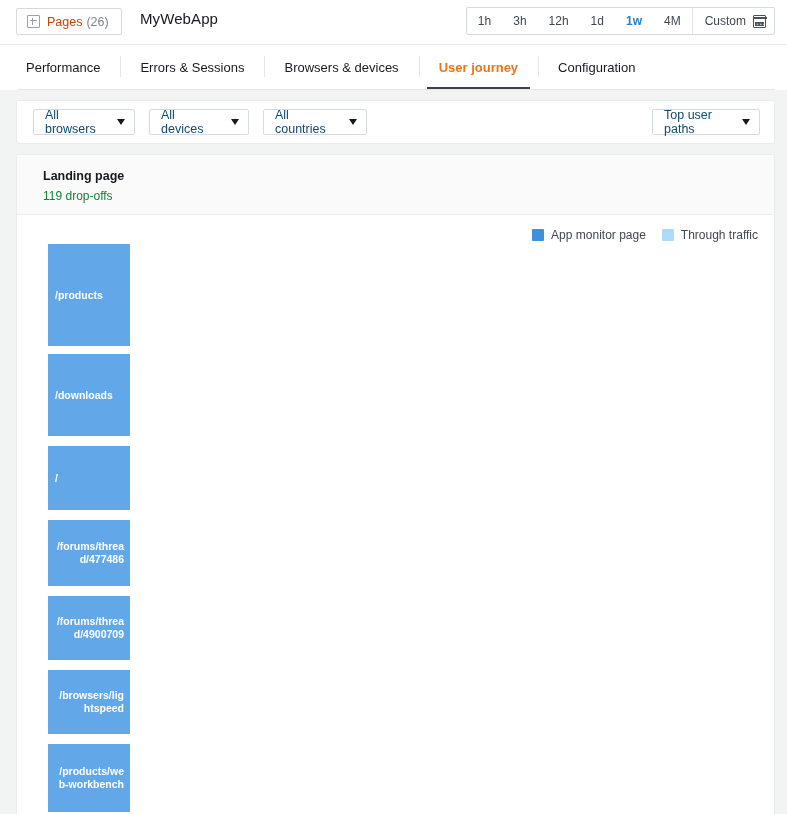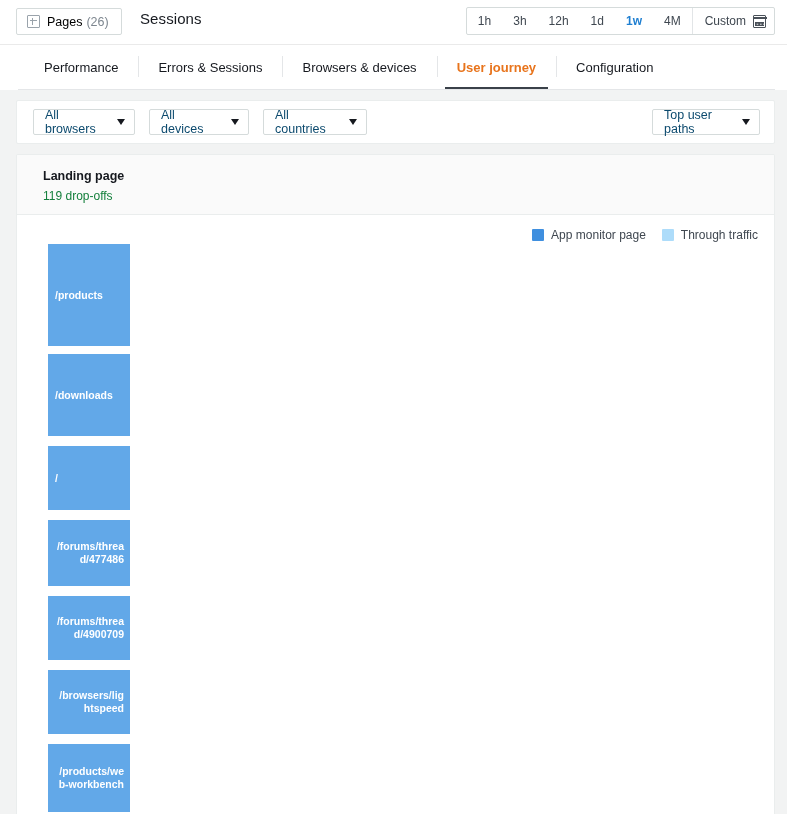--- a/index.html
+++ b/index.html
@@ -52,21 +52,21 @@
     content: "";
     position: absolute;
     background: #9aa3ab;
   }
   .pages-btn .box-icon::before {
     left: 2px; right: 2px; top: 4px; height: 1px;
   }
   .pages-btn .box-icon::after {
     top: 2px; bottom: 2px; left: 4px; width: 1px;
   }
-  .pages-label { color: #000000; }
+  .pages-label { color: #c2410c; }
   .pages-count { color: #7d868f; margin-left: -3px; }
 
   .app-title {
     position: absolute;
     left: 140px;
     top: 10px;
     font-size: 15px;
     font-weight: 400;
     color: #16191f;
     letter-spacing: .1px;
@@ -129,21 +129,21 @@
       linear-gradient(to bottom, #4a5159 1.5px, transparent 1.5px) 0 0/100% 2.6px;
   }
 
   
   .tabs {
     position: relative;
     height: 45px;
     background: #ffffff;
     display: flex;
     align-items: stretch;
-    padding-left: 24px;
+    padding-left: 6px;
     box-sizing: border-box;
   }
   .tab {
     display: flex;
     align-items: center;
     padding: 0 20px;
     font-size: 13px;
     color: #16191f;
     cursor: pointer;
     position: relative;
@@ -301,21 +301,21 @@
 </style>
 </head>
 <body>
 
 <div class="topbar">
   <div class="pages-btn">
     <span class="box-icon"></span>
     <span class="pages-label">Pages</span>
     <span class="pages-count">(26)</span>
   </div>
-  <div class="app-title">Sessions</div>
+  <div class="app-title">MyWebApp</div>
 
   <div class="timerange">
     <div class="tr-item">1h</div>
     <div class="tr-item">3h</div>
     <div class="tr-item">12h</div>
     <div class="tr-item">1d</div>
     <div class="tr-item active">1w</div>
     <div class="tr-item">4M</div>
     <div class="tr-custom">
       <span>Custom</span>

